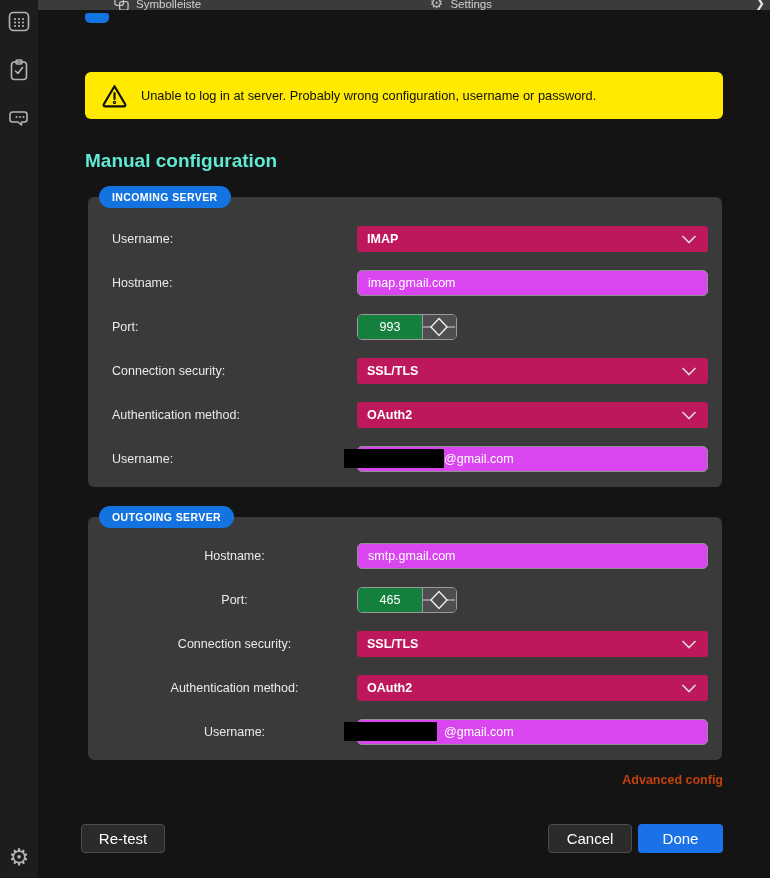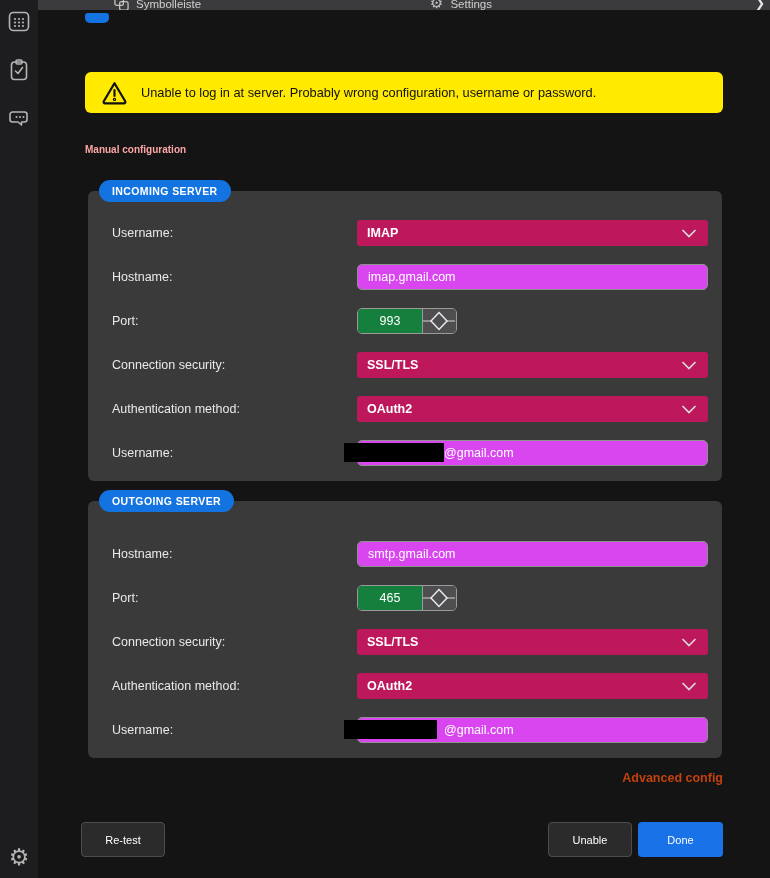--- a/index.html
+++ b/index.html
@@ -40,35 +40,35 @@
   .blue-pill {
     position:absolute; left:85px; top:13px; width:24px; height:10px;
     border-radius:3px 3px 5px 5px; z-index:3;
   }
 
   
   .main { position:absolute; left:38px; top:10px; right:0; bottom:0; background:#141414; }
   .container { padding:62px 47px 0 47px; }
 
   .banner {
-    height:41px; border-radius:6px; display:flex; align-items:center;
+    height:47px; border-radius:6px; display:flex; align-items:center;
     padding:12px 16px; color:#111;
   }
   .banner .warn-ic { margin-right:13px; flex:0 0 auto; display:flex; }
   .banner .warn-ic svg { stroke:#111; fill:none; stroke-width:2.2; stroke-linejoin:round; stroke-linecap:round; }
   .banner .txt { font-size:12.8px; }
 
-  .h-manual { margin-top:31px; font-size:10px; font-weight:bold; color:#fca5a5; height:16px; }
+  .h-manual { margin-top:31px; font-size:19px; font-weight:bold; color:#5eead4; height:16px; }
 
   .panel {
     position:relative; margin-left:3px; width:634px;
     background:#3a3a3a; border-radius:6px;
     padding:29px 14px 15px 14px;
   }
-  .panel.outgoing { margin-top:20px; padding-top:40px; }
+  .panel.outgoing { margin-top:30px; padding-top:26px;text-align:center; }
   .badge {
     position:absolute; top:-11px; left:11px; height:22px;
     display:flex; align-items:center; padding:0 13px;
     border-radius:12px; color:#fff; font-size:10.5px; font-weight:bold;
     letter-spacing:.4px;
   }
 
   .row { display:flex; align-items:center; height:26px; margin-bottom:18px; padding-left:10px; }
   .row:last-child { margin-bottom:0; }
   .row .lbl { flex:0 0 245px; color:#e9e9e9; }
@@ -99,22 +99,22 @@
   .redaction { position:absolute; top:2px; height:19px; background:#000; border-radius:1px; z-index:2; }
   .red-a { left:-14px; width:100px; }
   .red-b { left:-14px; width:93px; }
   .uname-txt { position:relative; z-index:1; margin-left:76px; color:#fff; }
 
   .adv-row { margin-top:13px; height:15px; text-align:right; }
   .adv-link { font-size:12.5px; font-weight:bold; cursor:pointer; }
 
   .footer { margin-top:36px; display:flex; align-items:center; }
   .btn {
-    height:35px; border-radius:4px; display:flex; align-items:center; justify-content:center;
-    font-size:11px; color:#fff; cursor:pointer;
+    height:29px; border-radius:4px; display:flex; align-items:center; justify-content:center;
+    font-size:15px; color:#fff; cursor:pointer;
   }
   .btn.ghost { background:#2b2b2b; border:1px solid #4c4c52; }
   .btn-retest { width:84px; margin-left:-4px; }
   .btn-cancel { width:84px; margin-left:auto; }
   .btn-done  { width:85px; margin-left:6px; border:none; }
 </style>
 </head>
 <body>
 
 <aside class="sidebar">
@@ -318,18 +318,18 @@
           </div>
       </div>
     </section>
 
     <div class="adv-row">
       <span class="adv-link" style="color: #c2410c;">Advanced config</span>
     </div>
 
     <div class="footer">
       <div class="btn ghost btn-retest">Re-test</div>
-      <div class="btn ghost btn-cancel">Unable</div>
+      <div class="btn ghost btn-cancel">Cancel</div>
       <div class="btn btn-done" style="background: rgb(26, 114, 232);">Done</div>
     </div>
 
   </div>
 </div>
 
 </body></html>

